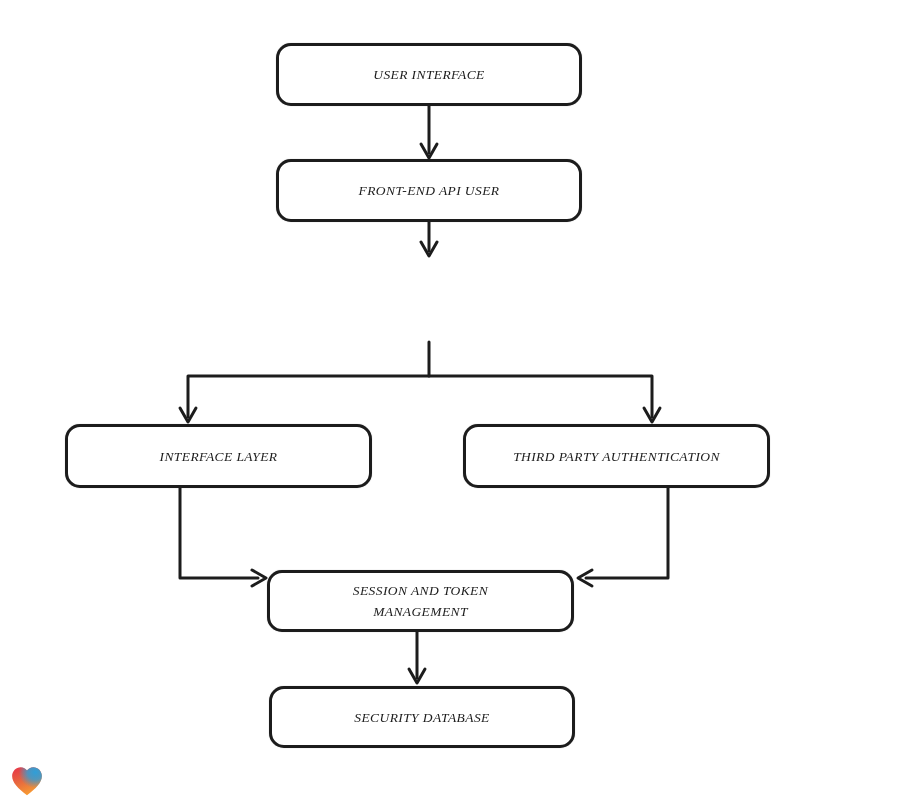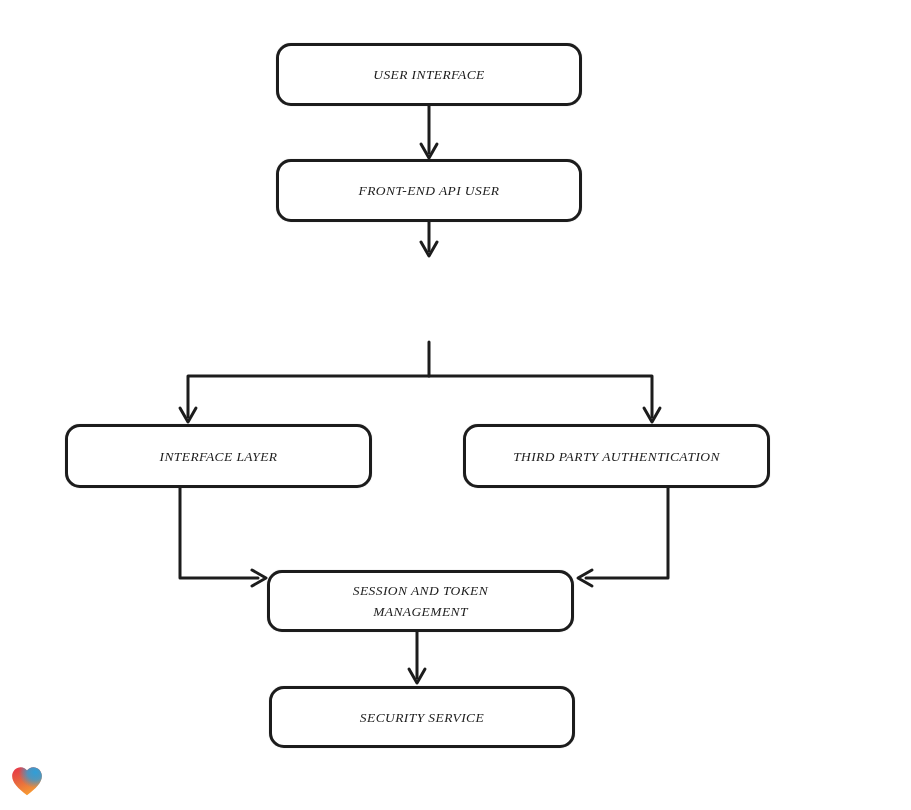--- a/index.html
+++ b/index.html
@@ -110,21 +110,21 @@
 
   <div class="node node--3p">
     <span class="label">THIRD PARTY AUTHENTICATION</span>
   </div>
 
   <div class="node node--session">
     <span class="label">SESSION AND TOKEN MANAGEMENT</span>
   </div>
 
   <div class="node node--security">
-    <span class="label">SECURITY SERVICE</span>
+    <span class="label">SECURITY DATABASE</span>
   </div>
 
   <div class="logo">
     <svg viewBox="0 0 32 30" xmlns="http://www.w3.org/2000/svg">
       <defs>
         <linearGradient id="heart-base" x1="0" y1="0" x2="0.45" y2="1">
           <stop offset="0" stop-color="#e73249"></stop>
           <stop offset="0.55" stop-color="#e86a3e"></stop>
           <stop offset="1" stop-color="#f79a33"></stop>
         </linearGradient>

